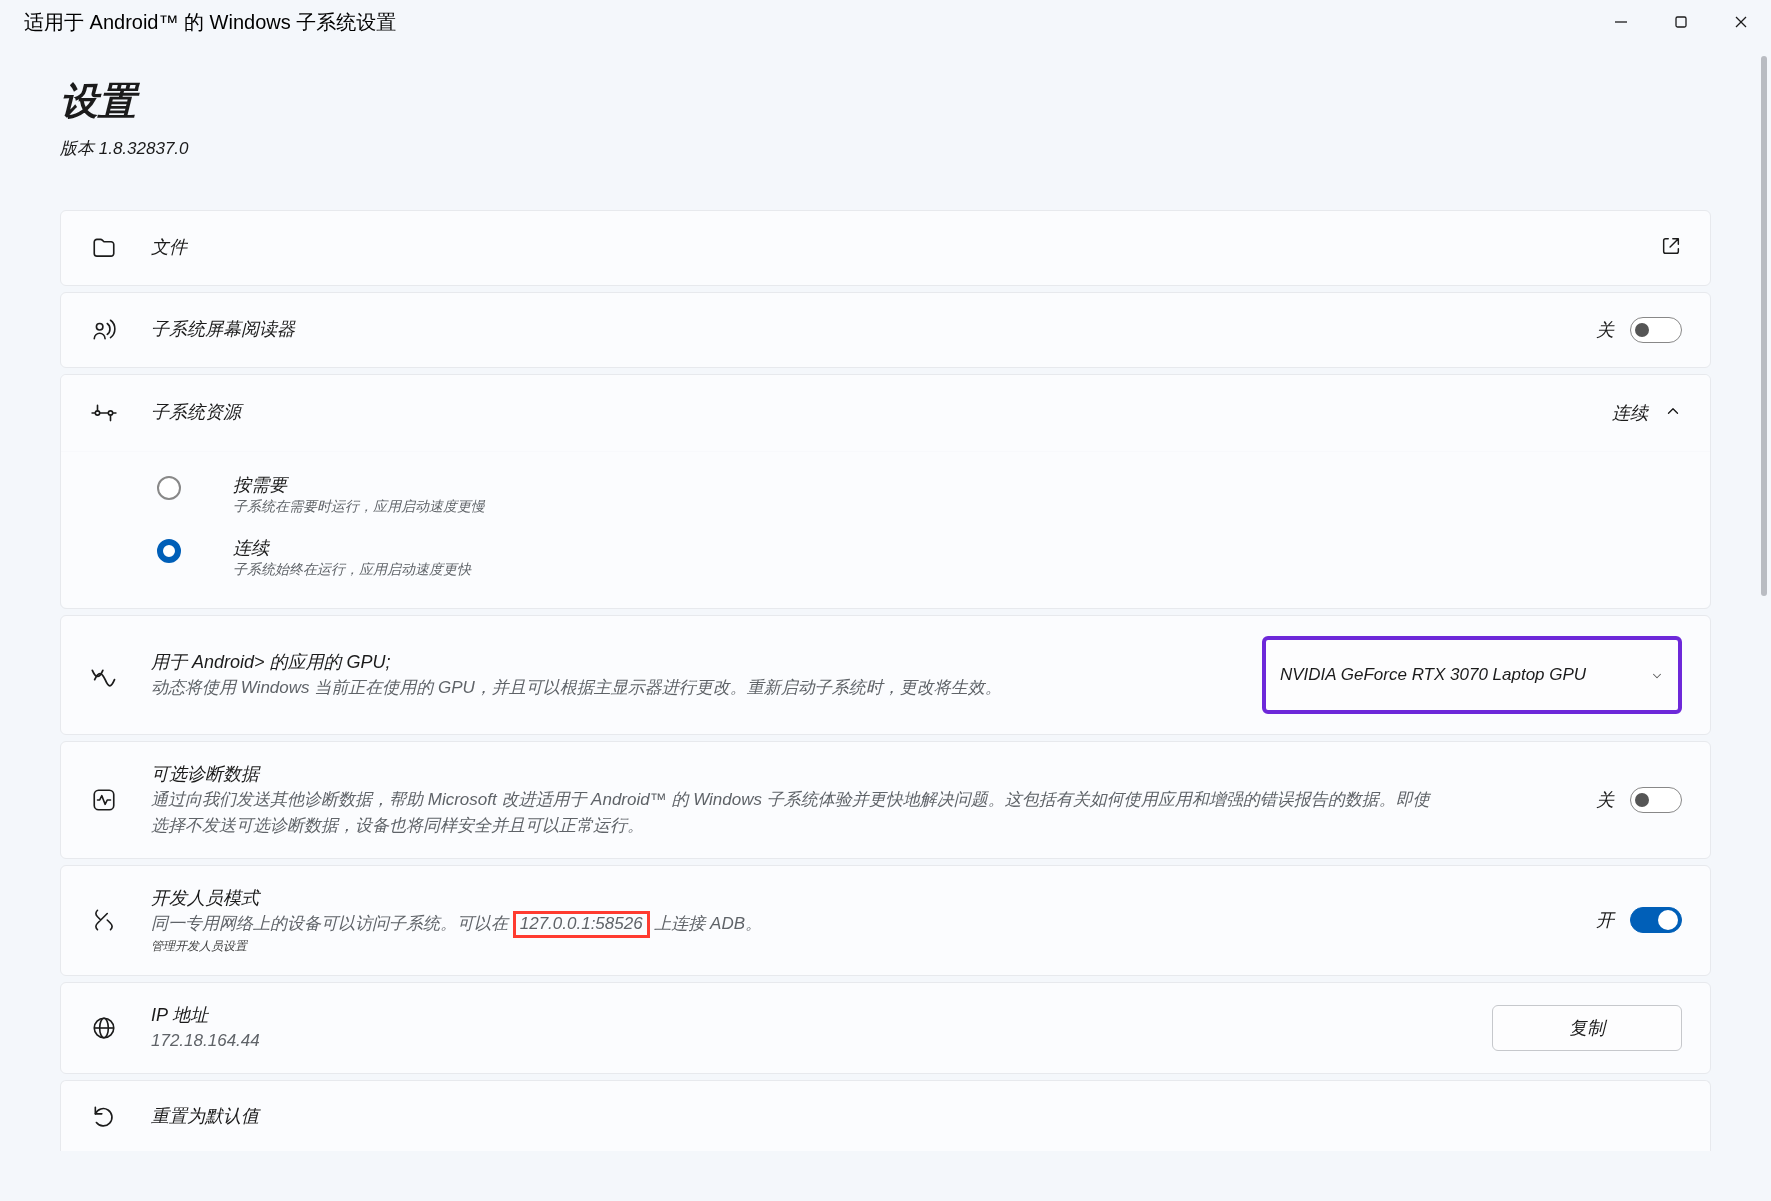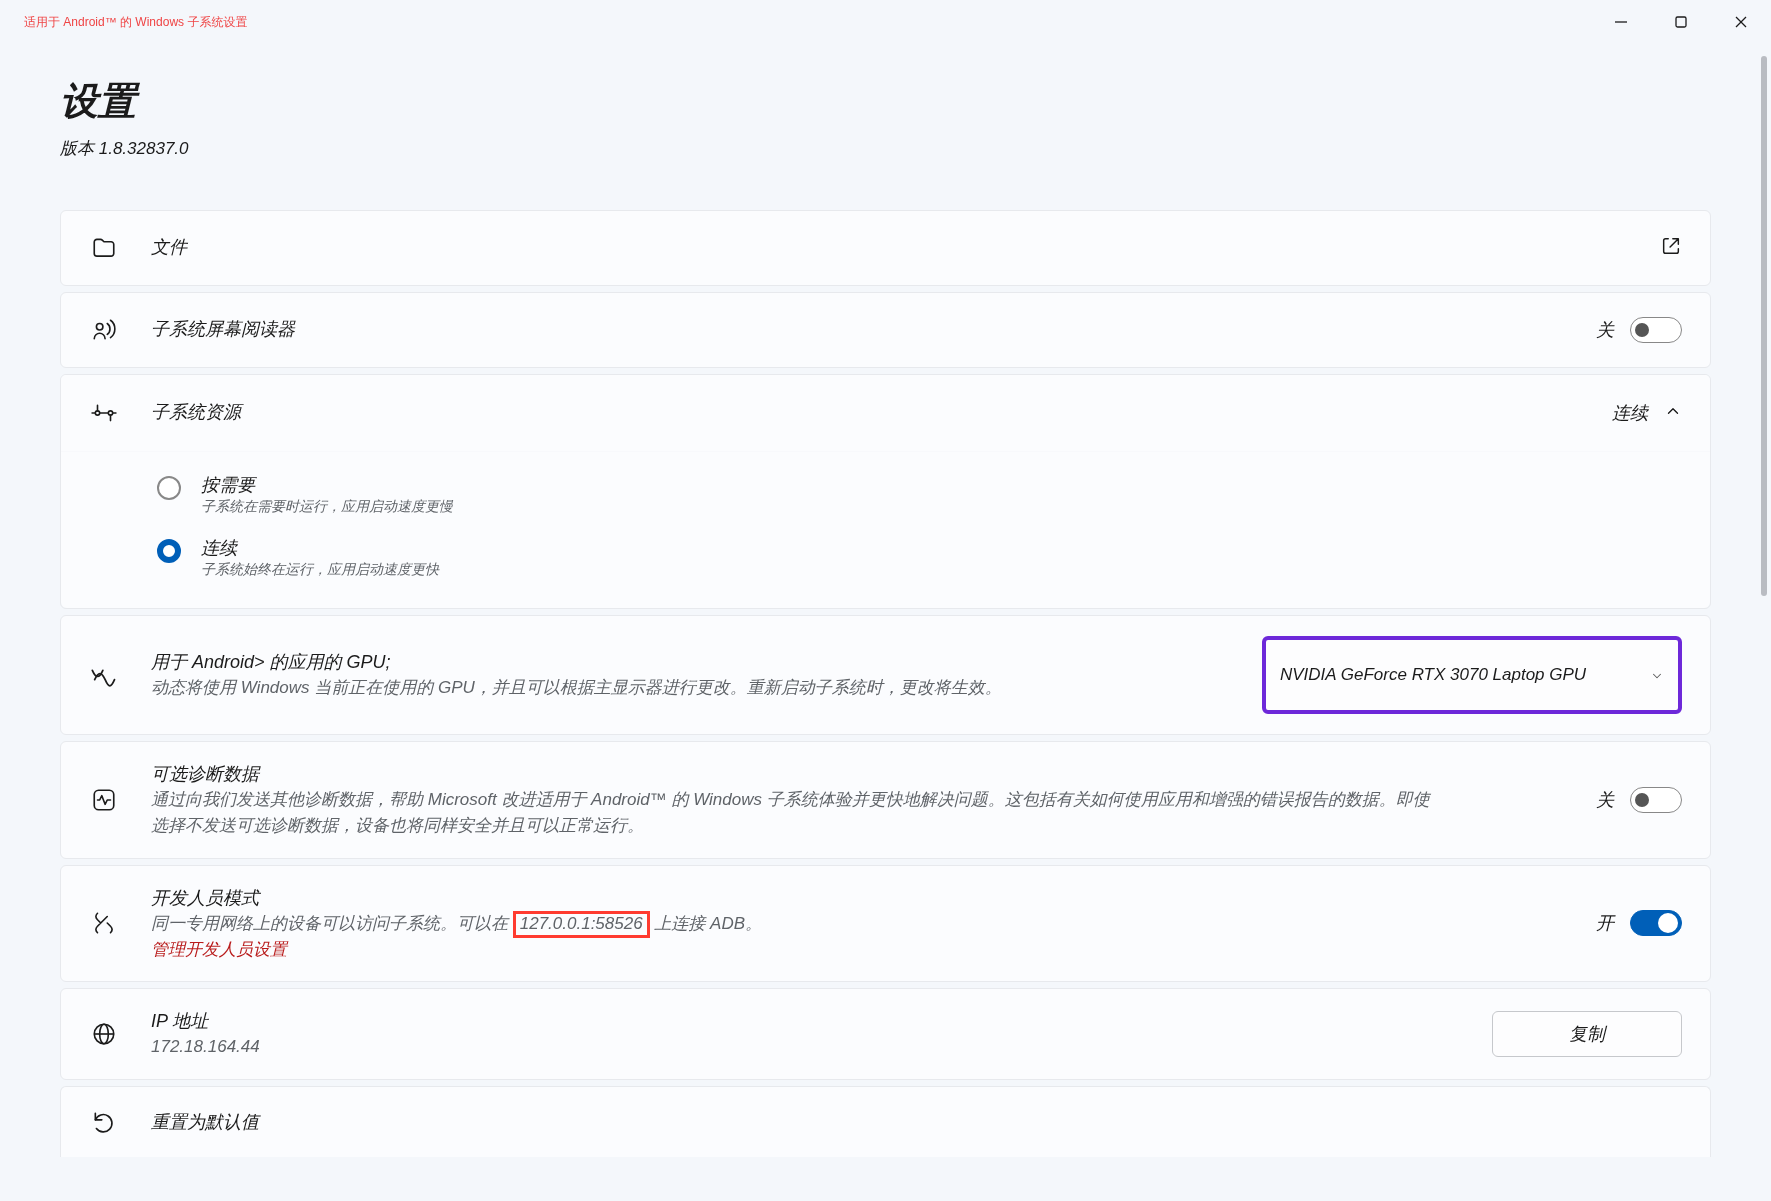--- a/index.html
+++ b/index.html
@@ -1,18 +1,18 @@
 <!DOCTYPE html>
 <html><head>
 <meta charset="utf-8">
 <style>
   * { box-sizing: border-box; margin: 0; padding: 0; }
   body { font-family: "Segoe UI", "Microsoft YaHei", sans-serif; background: #f4f7fb; color: #1b1b1b; width: 1771px; height: 1201px; overflow: hidden; position: relative; }
   .titlebar { display: flex; align-items: center; height: 44px; padding: 0 0 0 24px; background: #f4f7fb; }
-  .titlebar-title { font-size: 12px; color: #ef4444; flex: 1; }
+  .titlebar-title { font-size: 20px; color: #000000; flex: 1; }
   .win-controls { display: flex; }
   .win-btn { width: 60px; height: 44px; display: flex; align-items: center; justify-content: center; cursor: default; }
   .win-svg { width: 14px; height: 14px; }
   .content { padding: 32px 60px 0 60px; font-style: italic; }
   .page-title { font-size: 38px; font-weight: 600; margin-bottom: 10px; }
   .version { font-size: 17px; color: #1b1b1b; margin-bottom: 50px; }
   .card { background: #fbfcfe; border: 1px solid #e7e9ed; border-radius: 6px; margin-bottom: 6px; display: flex; align-items: center; padding: 20px 28px; min-height: 76px; }
   .card.tall { min-height: 90px; }
   .card-icon { width: 30px; height: 30px; display:flex; align-items:center; justify-content:center; flex-shrink: 0; margin-right: 32px; color:#1b1b1b; }
   .card-body { flex: 1; }
@@ -21,29 +21,29 @@
   .card-right { display:flex; align-items:center; gap: 16px; }
   .state-label { font-size: 18px; color: #1b1b1b; }
   .toggle { width: 52px; height: 26px; border-radius: 13px; position: relative; }
   .toggle.off { background: #fff; border: 1.5px solid #888; }
   .toggle.off .knob { position:absolute; left:4px; top:50%; transform:translateY(-50%); width:14px; height:14px; border-radius:50%; background:#555; }
   .toggle.on { background: #005fb8; border: 1.5px solid #005fb8; }
   .toggle.on .knob { position:absolute; right:3px; top:50%; transform:translateY(-50%); width:20px; height:20px; border-radius:50%; background:#fff; }
   .open-icon { width: 22px; height:22px; }
   .chevron { width:18px; height:18px; }
   .expanded-block { background:#fbfcfe; border:1px solid #e7e9ed; border-top:none; border-radius:0 0 6px 6px; margin-top:-6px; margin-bottom:6px; padding: 12px 28px 18px 28px; }
-  .radio-row { display:flex; align-items:flex-start; padding: 10px 0 10px 68px; }
+  .radio-row { display:flex; align-items:flex-start; padding: 10px 0 10px 68px; gap: 32px; }
   .radio { width:24px; height:24px; border-radius:50%; flex-shrink:0; margin-right:20px; margin-top:2px; }
   .radio.unselected { border:2px solid #888; background:#fff; }
   .radio.selected { border:6px solid #005fb8; background:#fff; }
   .radio-title { font-size:18px; color:#1b1b1b; line-height:1.3; }
   .radio-desc { font-size:14px; color:#5f6368; line-height:1.4; }
   .gpu-select { border:4px solid #6d28d9; border-radius:6px; background:#fdfdfe; padding: 25px 14px; display:flex; align-items:center; gap:14px; font-size:17px; min-width: 420px; }
   .gpu-select .sel-chevron { width:14px; height:14px; margin-left:auto; opacity:.7; }
-  .link { color:#b91c1c; font-size:17px; }
+  .link { color:#404040; font-size:12px; }
   .btn { border:1px solid #c6c8cc; background:#fdfdfe; border-radius:6px; padding: 10px 0; width:190px; text-align:center; font-size:18px; }
   .highlight { border:3px solid #ff3b30; padding: 0 4px; display:inline-block; line-height:1.2; }
   .scrollbar { position:absolute; right:4px; top:56px; width:6px; height:540px; background:#b9bcc2; border-radius:3px; }
   .card-group { border:1px solid #e7e9ed; border-radius:6px; margin-bottom:6px; overflow:hidden; }
   .card-group .card { border:none; border-radius:0; margin:0;justify-content:flex-end; }
   .card-group .expanded-block { border:none; border-top:1px solid #e7e9ed22; margin:0; }
   
 </style>
 </head>
 <body>

